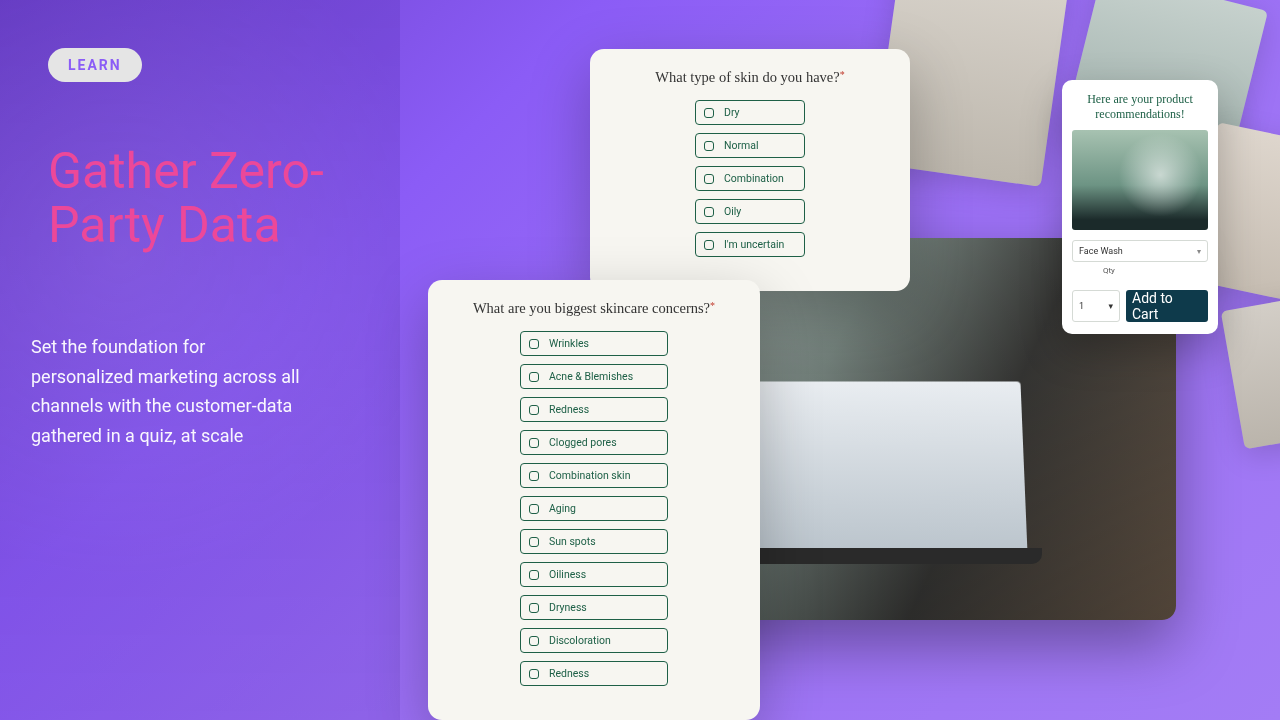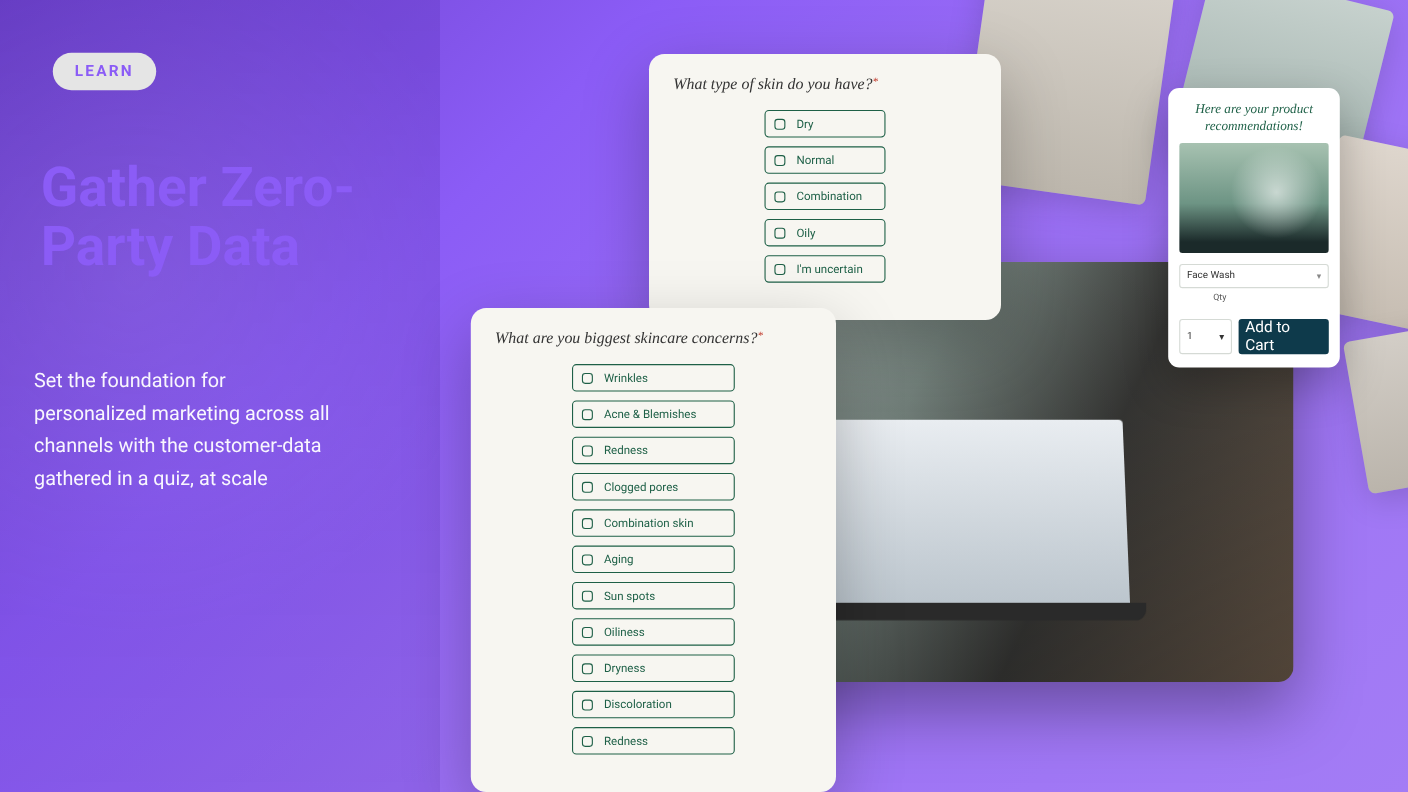--- a/index.html
+++ b/index.html
@@ -27,23 +27,23 @@
       color: #8b5cf6;
       font-weight: 700;
       letter-spacing: 2px;
       font-size: 14px;
       padding: 9px 20px;
       border-radius: 999px;
     }
 
     .headline {
       position: absolute;
-      left: 37px; top: 144px;
-      color: #8b5cf6;
-      font-weight: 700;
+      left: 48px; top: 144px;
+      color: #ec4899;
+      font-weight: 400;
       font-size: 50px;
       line-height: 1.08;
       max-width: 320px;
     }
 
     .subhead {
       position: absolute;
       left: 31px; top: 332px;
       color: rgba(255,255,255,.95);
       font-size: 18px;
@@ -96,26 +96,25 @@
 
     
     .card {
       position: absolute;
       background: #f7f6f1;
       border-radius: 14px;
       box-shadow: 0 20px 60px rgba(0,0,0,.25);
       padding: 20px 22px 26px;
     }
     .card .q {
-      text-align: left;
+      text-align: center;
       font-family: Georgia, "Times New Roman", serif;
       font-size: 14.5px;
       color: #333;
       margin-bottom: 14px;
-      font-style: italic;
     }
     .card .q .ast { color: #c0392b; font-size: 10px; vertical-align: top; }
     .opt {
       width: 110px;
       margin: 0 auto 8px;
       border: 1.3px solid #1e6047;
       border-radius: 4px;
       padding: 5px 8px;
       display: flex;
       align-items: center;
@@ -145,21 +144,20 @@
       box-shadow: 0 15px 40px rgba(0,0,0,.25);
       padding: 12px 10px 12px;
     }
     .rec-title {
       font-family: Georgia, "Times New Roman", serif;
       color: #1e6047;
       text-align: center;
       font-size: 12px;
       line-height: 1.25;
       margin-bottom: 8px;
-      font-style: italic;
     }
     .rec-img {
       width: 100%; height: 100px;
       border-radius: 3px;
       background:
         radial-gradient(circle at 65% 45%, rgba(255,255,255,.6), rgba(255,255,255,0) 40%),
         linear-gradient(#a7c2b1, #6d9484 55%, #1b2a2a 90%);
       margin-bottom: 10px;
     }
     .rec-select {

